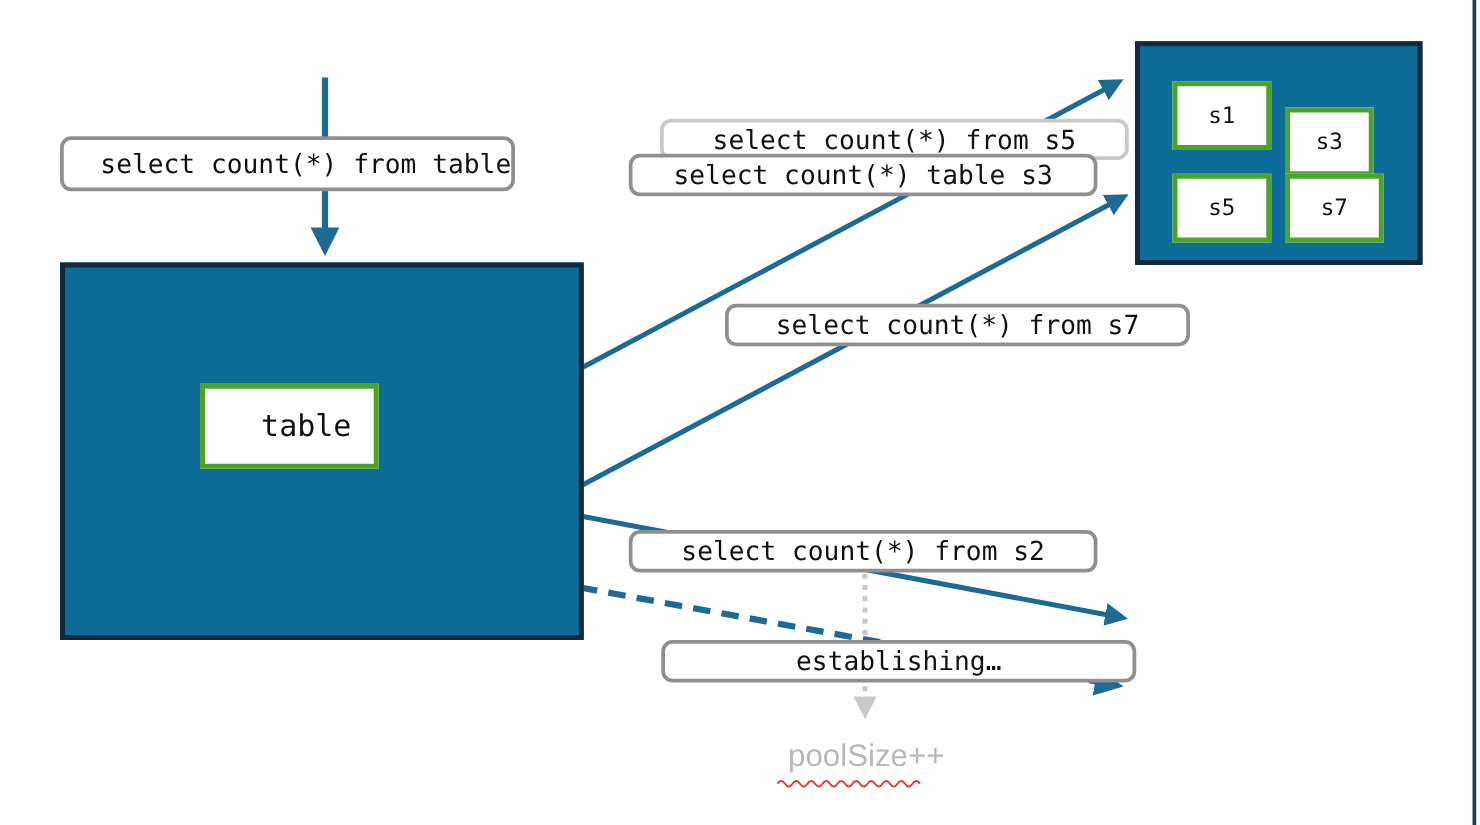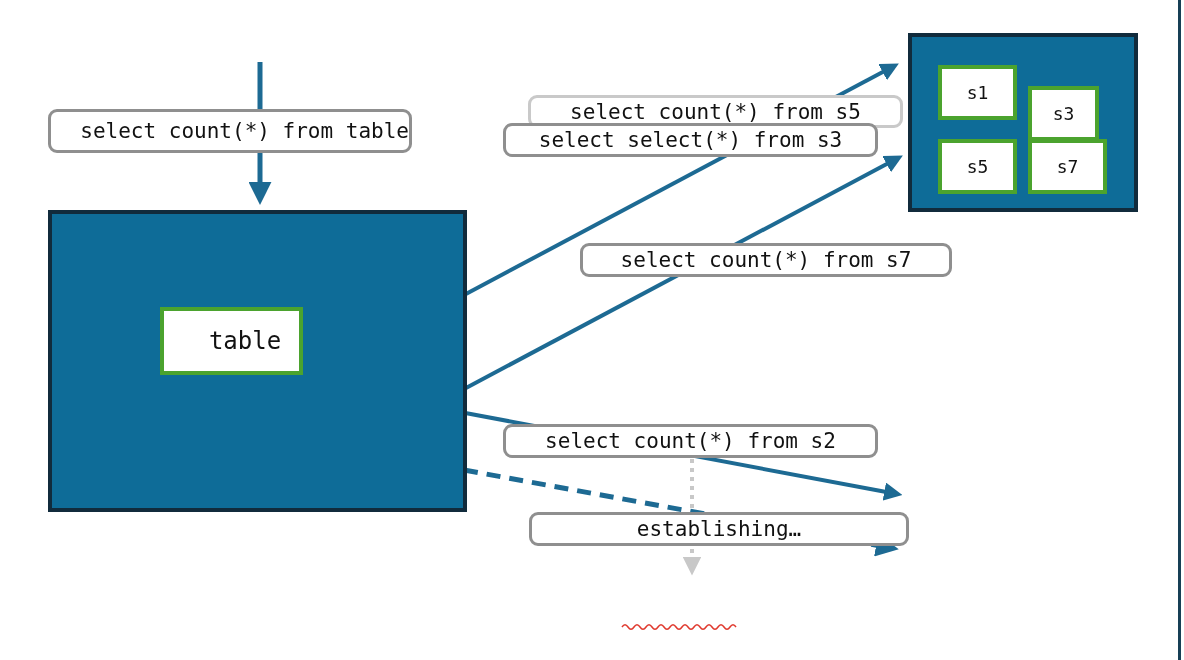--- a/index.html
+++ b/index.html
@@ -44,21 +44,21 @@
     <path d="M622 627 q3 -4.5 6 0 t6 0 t6 0 t6 0 t6 0 t6 0 t6 0 t6 0 t6 0 t6 0 t6 0 t6 0 t6 0 t6 0 t6 0 t6 0 t6 0 t6 0 t6 0" fill="none" stroke="#E0392E" stroke-width="1.5"></path>
   </svg>
 
   <div class="qlabel" style="left:48px;top:109px;width:364px;height:44px;justify-content:flex-end;">
     <span>select count(*) from table</span>
   </div>
   <div class="qlabel light" style="left:504px;top:95px;width:375px;height:33px;">
     <span>select count(*) from s5</span>
   </div>
   <div class="qlabel z3" style="left:503px;top:123px;width:375px;height:34px;">
-    <span>select select(*) from s3</span>
+    <span>select count(*) table s3</span>
   </div>
   <div class="qlabel" style="left:580px;top:243px;width:372px;height:34px;">
     <span>select count(*) from s7</span>
   </div>
   <div class="qlabel" style="left:503px;top:424px;width:375px;height:34px;justify-content:center;">
     <span>select count(*) from s2</span>
   </div>
   <div class="qlabel" style="left:529px;top:512px;width:380px;height:34px;text-align:right;">
     <span>establishing…</span>
   </div>
@@ -77,16 +77,19 @@
     </div>
     <div class="whitebox shard" style="left:26px;top:102px;width:79px;height:55px;">
       <span>s5</span>
     </div>
     <div class="whitebox shard" style="left:116px;top:102px;width:79px;height:55px;">
       <span>s7</span>
     </div>
   </div>
 
 
+  <div class="pool-note">
+    <span>poolSize++</span>
+  </div>
 
   <div class="slide-edge"></div>
 
 </div>
 
 </body></html>

